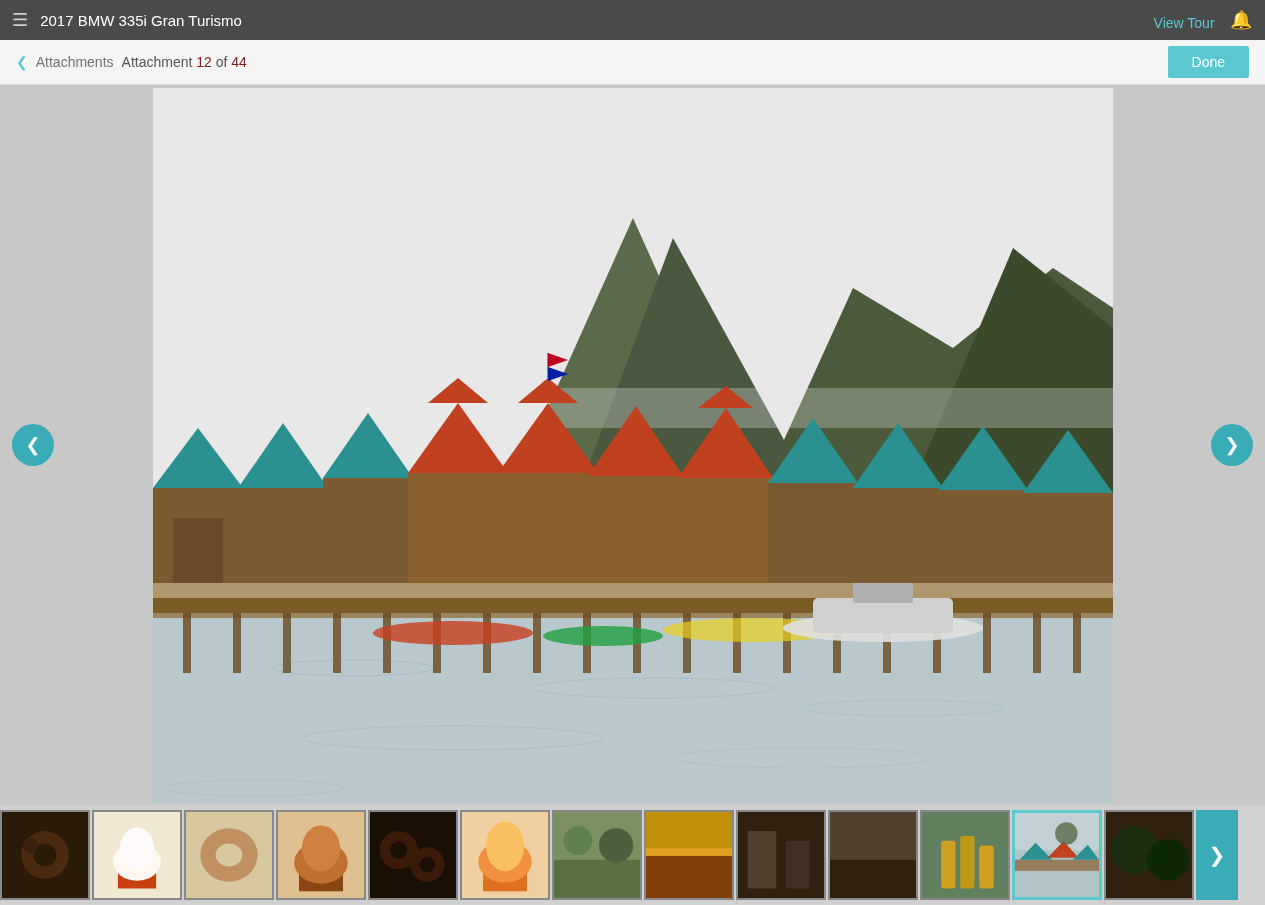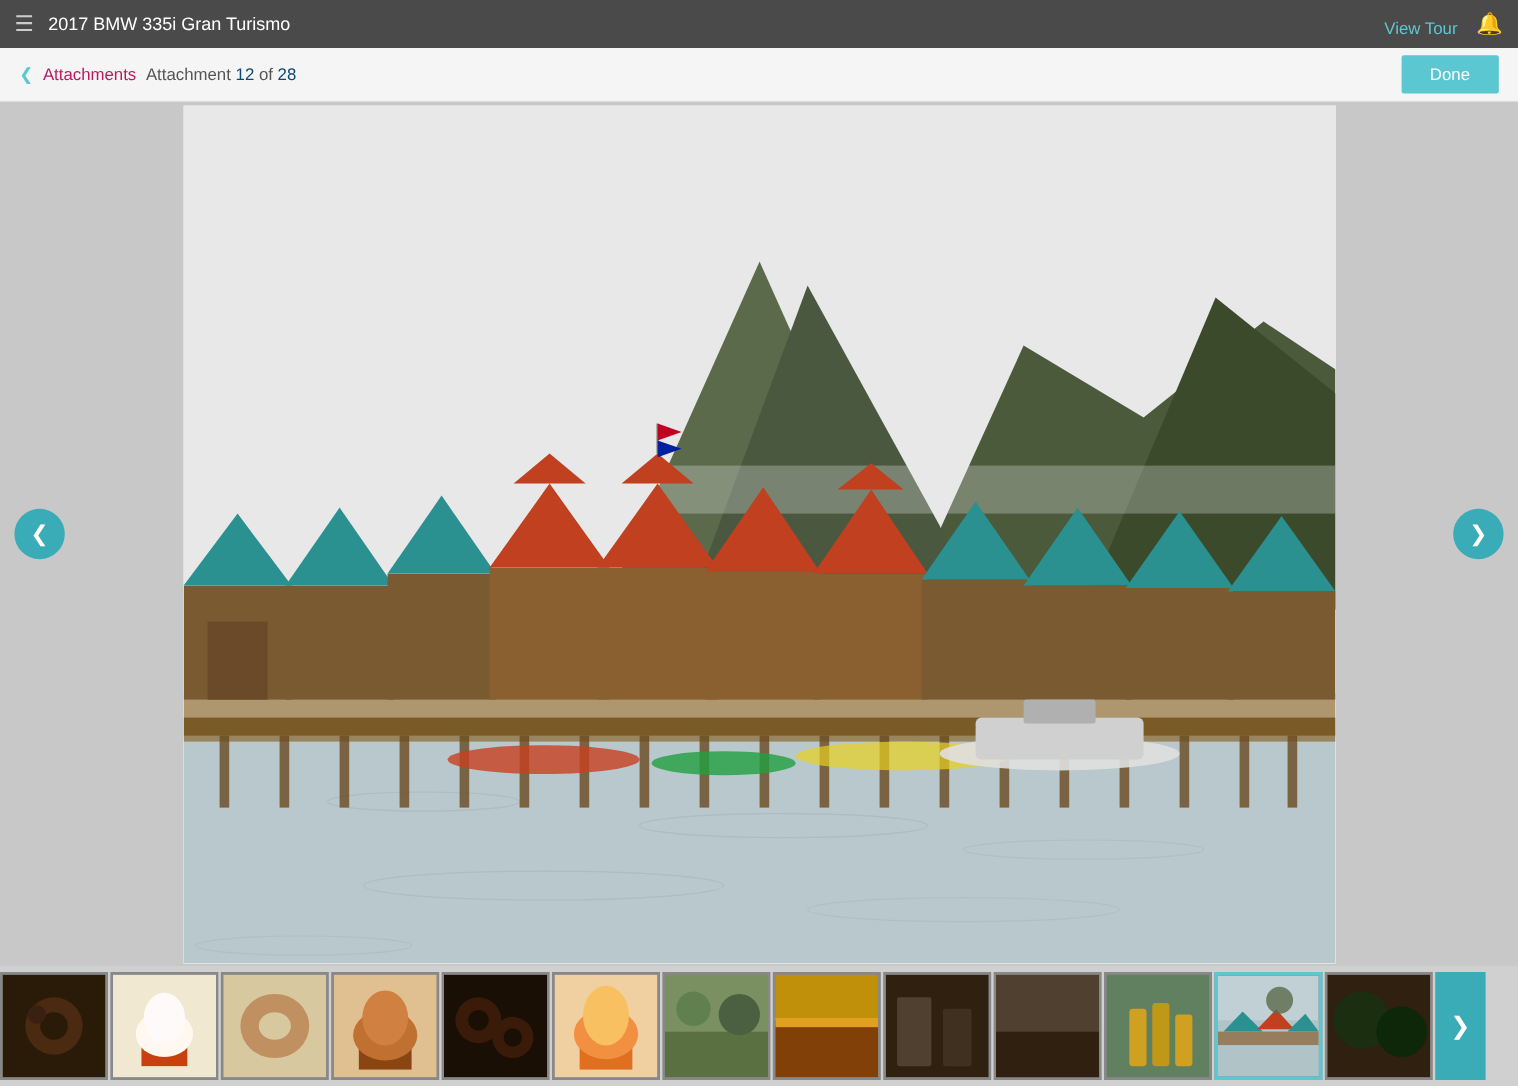--- a/index.html
+++ b/index.html
@@ -55,35 +55,35 @@
       padding: 0 16px;
       justify-content: space-between;
       border-bottom: 1px solid #ddd;
     }
     .sub-header-left {
       display: flex;
       align-items: center;
       gap: 8px;
     }
     .attachments-link {
-      color: #be185d;
+      color: #737373;
       font-size: 14px;
       cursor: pointer;
       text-decoration: none;
     }
     .breadcrumb-separator {
       color: #5bc8d1;
       font-size: 14px;
     }
     .attachment-info {
       color: #555;
       font-size: 14px;
     }
     .attachment-count {
-      color: #0c4a6e;
+      color: #7f1d1d;
     }
     .done-button {
       background: #5bc8d1;
       color: #fff;
       border: none;
       padding: 8px 24px;
       font-size: 14px;
       cursor: pointer;
       border-radius: 2px;
     }
@@ -195,21 +195,21 @@
     <span class="view-tour-link">View Tour</span>
     <span class="bell-icon">🔔</span>
   </div>
 </div>
 
 <div class="sub-header">
   <div class="sub-header-left">
     <span class="breadcrumb-separator">❮</span>
     <a class="attachments-link">Attachments</a>
     <span class="attachment-info">
-      <span>Attachment</span>&nbsp;<span class="attachment-count">12</span>&nbsp;of&nbsp;<span class="attachment-count">28</span>
+      <span>Attachment</span>&nbsp;<span class="attachment-count">12</span>&nbsp;of&nbsp;<span class="attachment-count">44</span>
     </span>
   </div>
   <button class="done-button">Done</button>
 </div>
 
 <div class="main-area">
 
   <div class="nav-arrow nav-arrow-left">
     <span>❮</span>
   </div>

